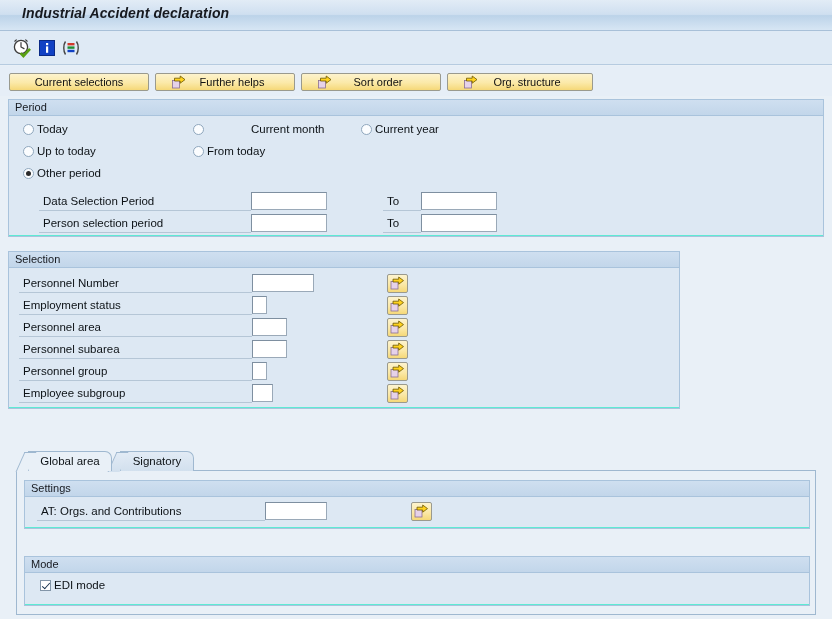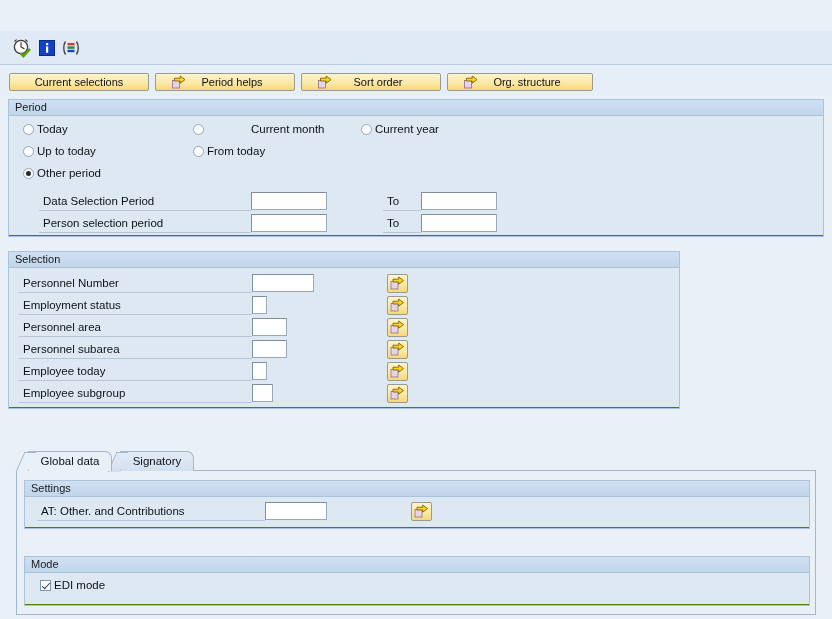--- a/index.html
+++ b/index.html
@@ -105,21 +105,21 @@
     position: absolute;
     left: 2px; top: 1px;
     width: 14px; height: 14px;
   }
 
   
   .group {
     position: absolute;
     box-sizing: border-box;
     border: 1px solid #a9c3dc;
-    background: #4d7c0f;
+    background: #5eead4;
   }
   .group > .ghead {
     height: 16px;
     background: linear-gradient(to bottom, #cfdff0 0%, #c2d6ea 100%);
     border-bottom: 1px solid #a9c3dc;
     font-size: 11px;
     color: #16191f;
     padding-left: 6px;
     line-height: 15px;
     box-sizing: border-box;
@@ -293,20 +293,23 @@
     border-width: 0 1.6px 1.6px 0;
     transform: rotate(42deg);
   }
   .cbrow .cl { font-size: 11.5px; color: #0d1216; }
 </style>
 </head>
 <body>
 
 <div id="app">
 
+  <div class="titlebar">
+    <div class="title">Industrial Accident declaration</div>
+  </div>
 
   <div class="toolbar">
 
     <div class="tb-icon ico-exec">
       <svg width="20" height="20" viewBox="0 0 20 20">
         <circle cx="9" cy="9" r="6.6" fill="#ffffff" stroke="#3b3b3b" stroke-width="1.3"></circle>
         <path d="M9 4.6 L9 9 L12 10.6" stroke="#3b3b3b" stroke-width="1.2" fill="none" stroke-linecap="round"></path>
         <path d="M2.8 3.2 L4.3 1.9 M15.2 3.2 L13.7 1.9" stroke="#3b3b3b" stroke-width="1.2" stroke-linecap="round"></path>
         <path d="M8.6 15.2 L11.4 18 L18 10.8" stroke="#59a112" stroke-width="2.6" fill="none" stroke-linecap="butt" stroke-linejoin="miter"></path>
       </svg>
@@ -339,21 +342,21 @@
       <span>Current selections</span>
     </div>
 
     <div class="sapbtn withicon" style="left:155px; width:140px;">
       <span class="btn-arrow">
         <svg width="14" height="14" viewBox="0 0 14 14">
           <rect x="0.5" y="5.5" width="7" height="7.5" fill="#e6d2e9" stroke="#8a6f93" stroke-width="0.8"></rect>
           <path d="M2.5 3.2 L8.2 3.2 L8.2 1 L13 4.6 L8.2 8.2 L8.2 6 L2.5 6 Z" fill="#ffd21e" stroke="#6b5500" stroke-width="0.8" stroke-linejoin="round"></path>
         </svg>
       </span>
-      <span>Period helps</span>
+      <span>Further helps</span>
     </div>
 
     <div class="sapbtn withicon" style="left:301px; width:140px;">
       <span class="btn-arrow">
         <svg width="14" height="14" viewBox="0 0 14 14">
           <rect x="0.5" y="5.5" width="7" height="7.5" fill="#e6d2e9" stroke="#8a6f93" stroke-width="0.8"></rect>
           <path d="M2.5 3.2 L8.2 3.2 L8.2 1 L13 4.6 L8.2 8.2 L8.2 6 L2.5 6 Z" fill="#ffd21e" stroke="#6b5500" stroke-width="0.8" stroke-linejoin="round"></path>
         </svg>
       </span>
       <span>Sort order</span>
@@ -460,21 +463,21 @@
         <input class="finput" style="left: 233px; width: 35px;" type="text" value="">
         <div class="msbtn" style="left:368px; top:0px;">
           <svg width="15" height="14" viewBox="0 0 14 14">
             <rect x="0.5" y="5.5" width="7" height="7.5" fill="#e6d2e9" stroke="#8a6f93" stroke-width="0.8"></rect>
             <path d="M2.5 3.2 L8.2 3.2 L8.2 1 L13 4.6 L8.2 8.2 L8.2 6 L2.5 6 Z" fill="#ffd21e" stroke="#6b5500" stroke-width="0.8" stroke-linejoin="round"></path>
           </svg>
         </div>
       </div>
 
       <div class="frow" style="left:10px; top:94px; width:390px;">
-        <div class="flabel" style="width:233px;">Employee today</div>
+        <div class="flabel" style="width:233px;">Personnel group</div>
         <input class="finput" style="left: 233px; width: 15px;" type="text" value="">
         <div class="msbtn" style="left:368px; top:0px;">
           <svg width="15" height="14" viewBox="0 0 14 14">
             <rect x="0.5" y="5.5" width="7" height="7.5" fill="#e6d2e9" stroke="#8a6f93" stroke-width="0.8"></rect>
             <path d="M2.5 3.2 L8.2 3.2 L8.2 1 L13 4.6 L8.2 8.2 L8.2 6 L2.5 6 Z" fill="#ffd21e" stroke="#6b5500" stroke-width="0.8" stroke-linejoin="round"></path>
           </svg>
         </div>
       </div>
 
       <div class="frow" style="left:10px; top:116px; width:390px;">
@@ -487,35 +490,35 @@
           </svg>
         </div>
       </div>
 
     </div>
   </div>
 
   <div class="tabstrip">
     <div class="tab active" style="left:12px; width:84px;">
       <span class="tab-skew"></span>
-      <span>Global data</span>
+      <span>Global area</span>
     </div>
     <div class="tab inactive" style="left:104px; width:74px;">
       <span class="tab-skew"></span>
       <span>Signatory</span>
     </div>
   </div>
 
   <div class="tabpanel">
 
     <div class="group" style="left:7px; top:9px; width:786px; height:49px;">
       <div class="ghead">Settings</div>
       <div class="gbody">
         <div class="frow" style="left:12px; top:5px; width:400px;">
-          <div class="flabel" style="width:228px;">AT: Other. and Contributions</div>
+          <div class="flabel" style="width:228px;">AT: Orgs. and Contributions</div>
           <input class="finput" style="left: 228px; width: 62px;" type="text" value="">
           <div class="msbtn" style="left:374px; top:0px;">
             <svg width="15" height="14" viewBox="0 0 14 14">
               <rect x="0.5" y="5.5" width="7" height="7.5" fill="#e6d2e9" stroke="#8a6f93" stroke-width="0.8"></rect>
               <path d="M2.5 3.2 L8.2 3.2 L8.2 1 L13 4.6 L8.2 8.2 L8.2 6 L2.5 6 Z" fill="#ffd21e" stroke="#6b5500" stroke-width="0.8" stroke-linejoin="round"></path>
             </svg>
           </div>
         </div>
       </div>
     </div>

